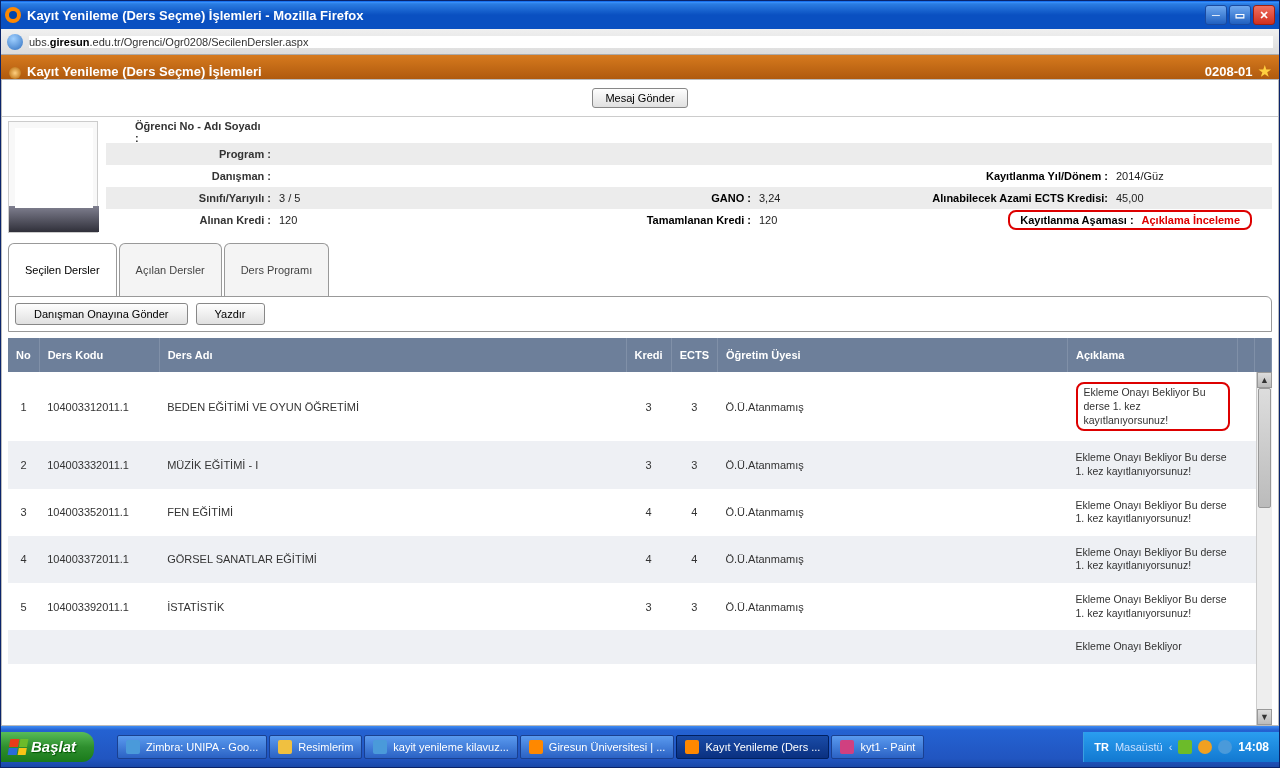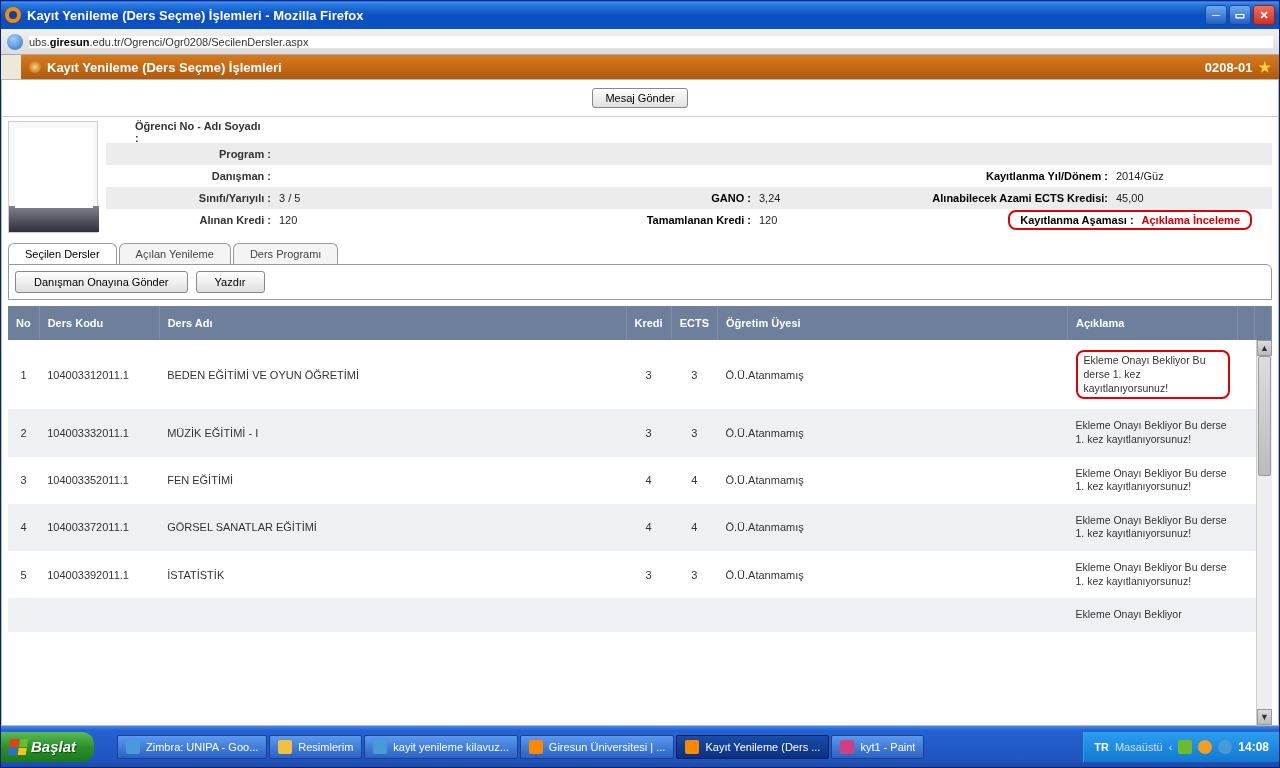--- a/index.html
+++ b/index.html
@@ -15,21 +15,21 @@
 .win-btn { width: 22px; height: 20px; background: linear-gradient(to bottom, #6fa9f0, #2060c0); border: 1px solid #1a4aa0; border-radius: 3px; color: white; font-size: 11px; display: flex; align-items: center; justify-content: center; cursor: default; font-family: Marlett, Arial; }
 .win-btn.close { background: linear-gradient(to bottom, #f07060, #d03020); border-color: #a02010; }
 
 
 .addrbar { height: 26px; background: linear-gradient(to bottom, #f0f0f0, #dcdcdc); border-bottom: 1px solid #aaa; display: flex; align-items: center; padding: 2px 6px; }
 .globe { width: 16px; height: 16px; border-radius: 50%; background: radial-gradient(circle at 40% 30%, #a0d0ff, #3070c0); margin-right: 6px; }
 .url { flex: 1; background: white; color: #333; }
 .url b { color: #000; }
 
 
-.page-header { height: 24px; background: linear-gradient(to bottom, #d67a1e, #b05a0e); color: white; display: flex; align-items: center; padding: 0 8px; font-size: 13px; font-weight: bold; margin-left: 20px; }
+.page-header { height: 24px; background: linear-gradient(to bottom, #d67a1e, #b05a0e); color: white; display: flex; align-items: flex-end; padding: 0 8px; font-size: 13px; font-weight: bold; }
 .bullet-icon { width: 12px; height: 12px; background: #fff; border-radius: 50%; margin-right: 6px; position: relative; background: radial-gradient(circle, #ffd080, #b06000); }
 .page-header .spacer { flex: 1; }
 .star { color: #ffd040; font-size: 14px; margin-left: 6px; }
 
 
 .toprow { height: 28px; background: #fff; border-bottom: 1px solid #ccc; display: flex; align-items: center; justify-content: center; padding: 18px 6px; }
 .btn { background: linear-gradient(to bottom, #fefefe, #e0e0e0); border: 1px solid #888; border-radius: 3px; padding: 3px 12px; font-size: 11px; cursor: default; }
 
 
 .info-panel { background: #fff; display: flex; padding: 4px 6px 6px 6px; }
@@ -42,21 +42,21 @@
 .info-row .lbl { width: 140px; text-align: right; padding-right: 4px; font-weight: bold; color: #333; margin-left: 29px; }
 .info-row .val { padding-left: 4px; color: #222; min-width: 100px;}
 .info-row .col2lbl { text-align: right; font-weight: bold; padding-right: 4px;}
 .info-row .flex1 { flex: 1; }
 .info-row .col3lbl { text-align: left; font-weight: bold; padding-right: 4px;}
 .red-box { border: 2px solid #d00; border-radius: 8px; padding: 2px 10px; display: inline-flex; align-items: center;}
 .red-box .status { color: #d00; font-weight: bold; margin-left: 4px; }
 
 
 .tabs-row { background: #fff; padding: 4px 6px 0 6px; display: flex; gap: 0; border-bottom: none;}
-.tab { background: #fff; border: 1px solid #999; border-bottom: none; border-radius: 6px 6px 0 0; padding: 4px 16px; font-size: 11px; margin-right: 2px; color: #444; cursor: default;}
+.tab { background: #fff; border: 1px solid #999; border-bottom: none; border-radius: 6px 6px 0 0; padding: 20px 16px; font-size: 11px; margin-right: 2px; color: #444; cursor: default;}
 .tab.active { background: #fff; color: #000; position: relative; z-index: 2; }
 .tab.inactive { background: #f4f4f4; }
 
 
 .actions-row { background: #fff; border: 1px solid #999; border-top: 1px solid #999; margin: 0 6px; padding: 6px; display: flex; gap: 8px; border-radius: 0 6px 0 0;}
 .actions-row .btn { padding: 4px 18px; }
 
 
 .table-wrap { margin: 6px 6px 0 6px; background: #fff; flex: 1; overflow: hidden; position: relative;}
 .course-table { width: 100%; border-collapse: collapse; font-size: 11px; }
@@ -173,21 +173,21 @@
               <span class="col3lbl">Kayıtlanma Aşaması :</span>
               <span class="status">Açıklama İnceleme</span>
             </div>
             <div style="width:20px;"></div>
           </div>
         </div>
       </div>
 
       <div class="tabs-row">
         <div class="tab active">Seçilen Dersler</div>
-        <div class="tab inactive">Açılan Yenileme</div>
+        <div class="tab inactive">Açılan Dersler</div>
         <div class="tab inactive">Ders Programı</div>
       </div>
       <div class="actions-row">
         <button class="btn">Danışman Onayına Gönder</button>
         <button class="btn">Yazdır</button>
       </div>
 
       <div class="table-wrap">
         <table class="course-table">
           <thead>

